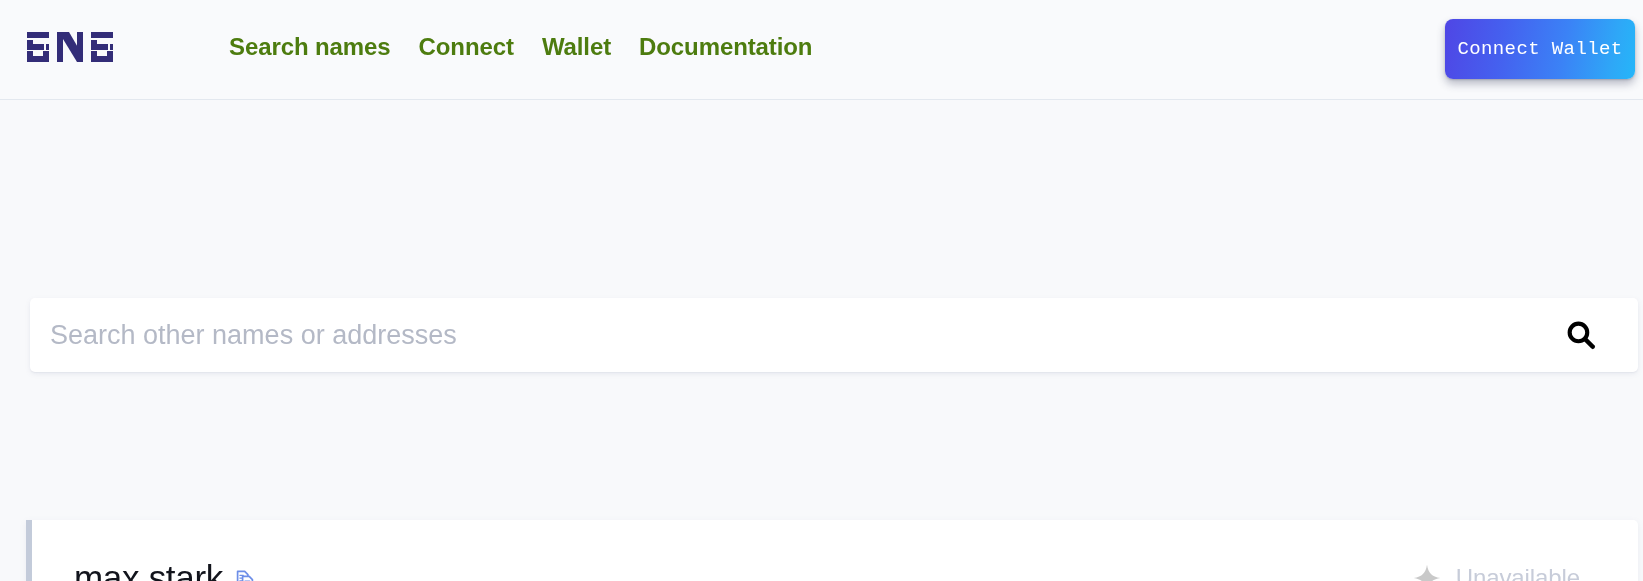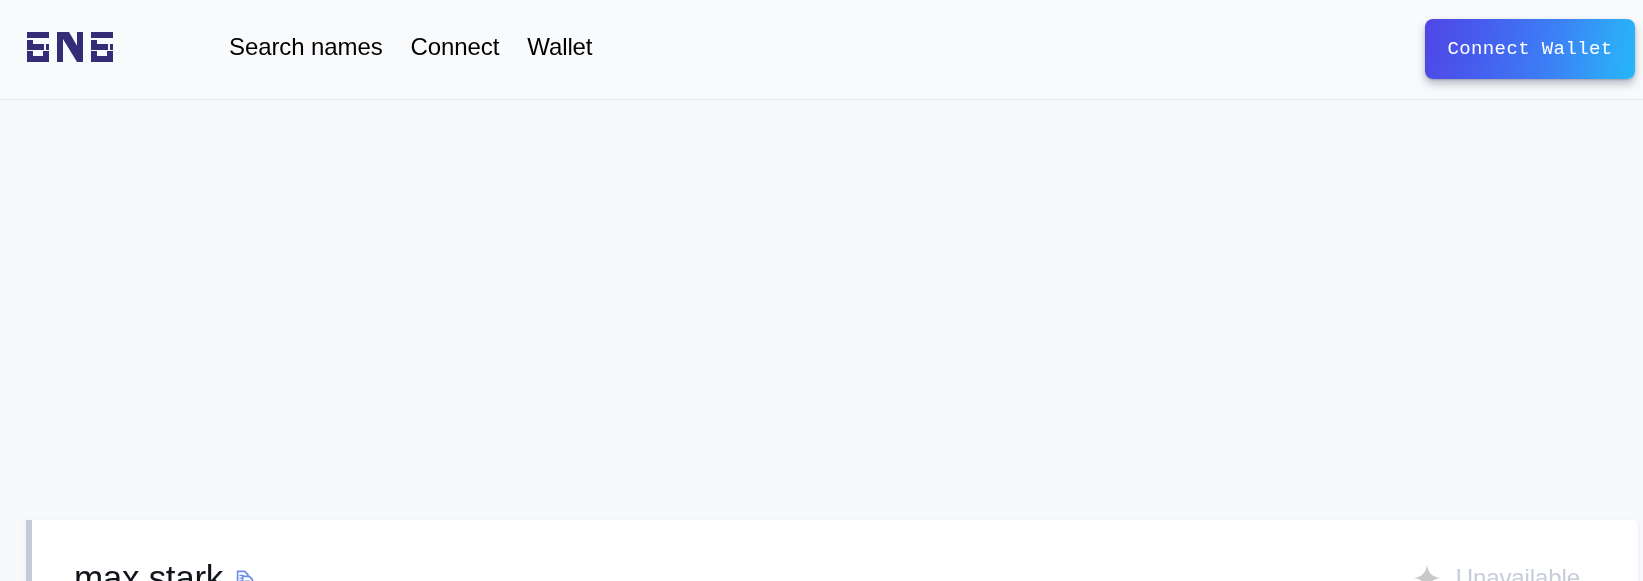--- a/index.html
+++ b/index.html
@@ -41,33 +41,33 @@
   .nav {
     position: absolute;
     left: 229px;
     top: 31px;
     display: flex;
     align-items: baseline;
     gap: 28px;
   }
   .nav-link {
     font-size: 24px;
-    font-weight: 400;
-    color: #000000;
+    font-weight: 700;
+    color: #4d7c0f;
     letter-spacing: -0.1px;
     line-height: 32px;
     cursor: pointer;
     white-space: nowrap;
   }
 
   .connect-wallet {
     position: absolute;
     right: 8px;
     top: 19px;
-    width: 210px;
+    width: 190px;
     height: 60px;
     border: none;
     border-radius: 8px;
     background: linear-gradient(100deg, #4f46e5 0%, #4560ef 30%, #3b82f6 62%, #2ea8f7 88%, #25b6f9 100%);
     color: #ffffff;
     font-family: "Liberation Mono", monospace;
     font-size: 19px;
     letter-spacing: 0.4px;
     cursor: pointer;
     box-shadow: 0 5px 9px rgba(40, 45, 80, 0.30), 0 1px 2px rgba(30, 35, 70, 0.22);
@@ -205,27 +205,37 @@
         <rect x="66" y="21" width="6" height="6"></rect>
         <rect x="66" y="26" width="22" height="6"></rect>
       </g>
     </svg>
   </div>
 
   <nav class="nav">
     <span class="nav-link">Search names</span>
     <span class="nav-link">Connect</span>
     <span class="nav-link">Wallet</span>
+    <span class="nav-link">Documentation</span>
   </nav>
 
   <button class="connect-wallet">Connect Wallet</button>
 </div>
 
 <div class="main">
 
+  <div class="search-wrap">
+    <input class="search-input" type="text" placeholder="Search other names or addresses" style="">
+    <button class="search-btn">
+      <svg width="34" height="34" viewBox="0 0 24 24" aria-hidden="true">
+        <circle cx="10.2" cy="10.2" r="6.2" fill="none" stroke="#000000" stroke-width="2.9"></circle>
+        <line x1="15.0" y1="15.0" x2="20.3" y2="20.3" stroke="#000000" stroke-width="3.2" stroke-linecap="round"></line>
+      </svg>
+    </button>
+  </div>
 
   <div class="result-card">
 
     <div class="result-name-group">
       <span class="result-name">max.stark</span>
 
       <span class="copy-icon">
         <svg width="24" height="24" viewBox="0 0 24 24" aria-hidden="true">
 
           <path d="M4.6 2.4h7.1l3.2 3.2v9.6H4.6z" fill="#ffffff" stroke="#6d8ee8" stroke-width="1.7" stroke-linejoin="round"></path>

